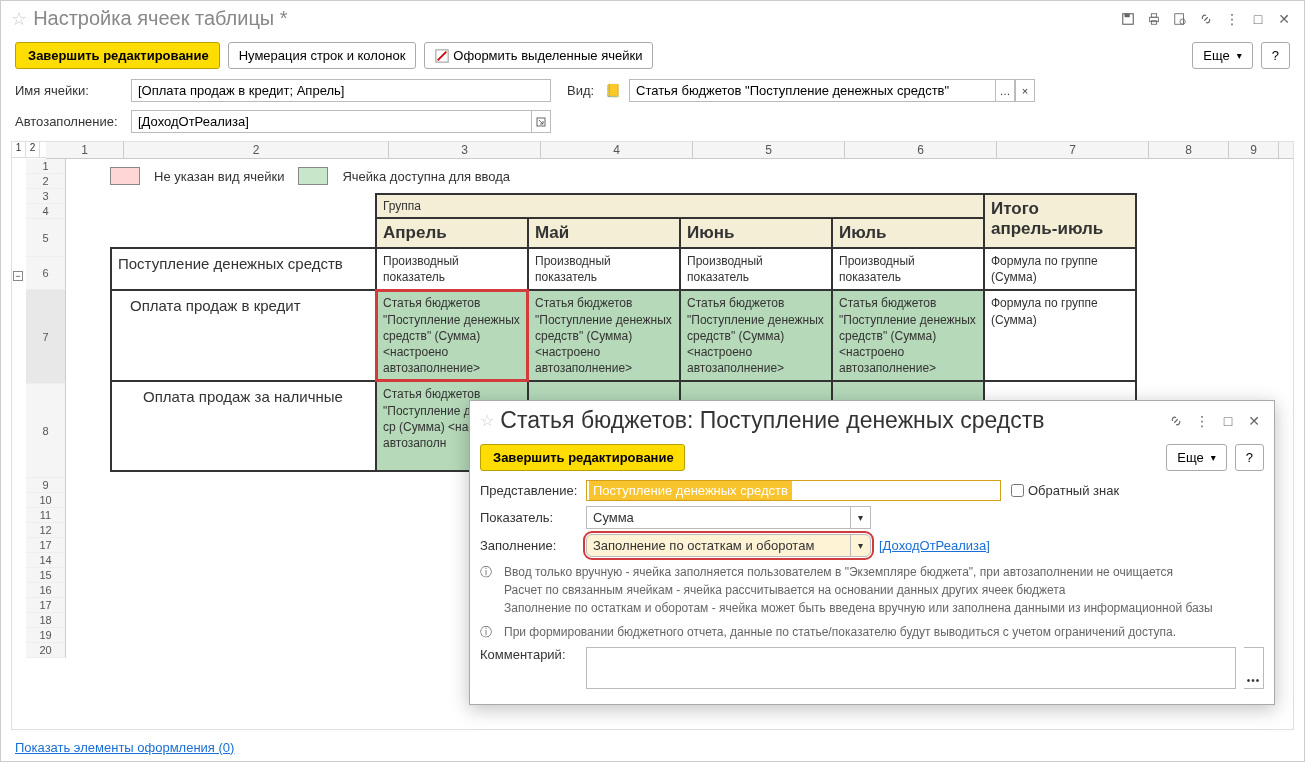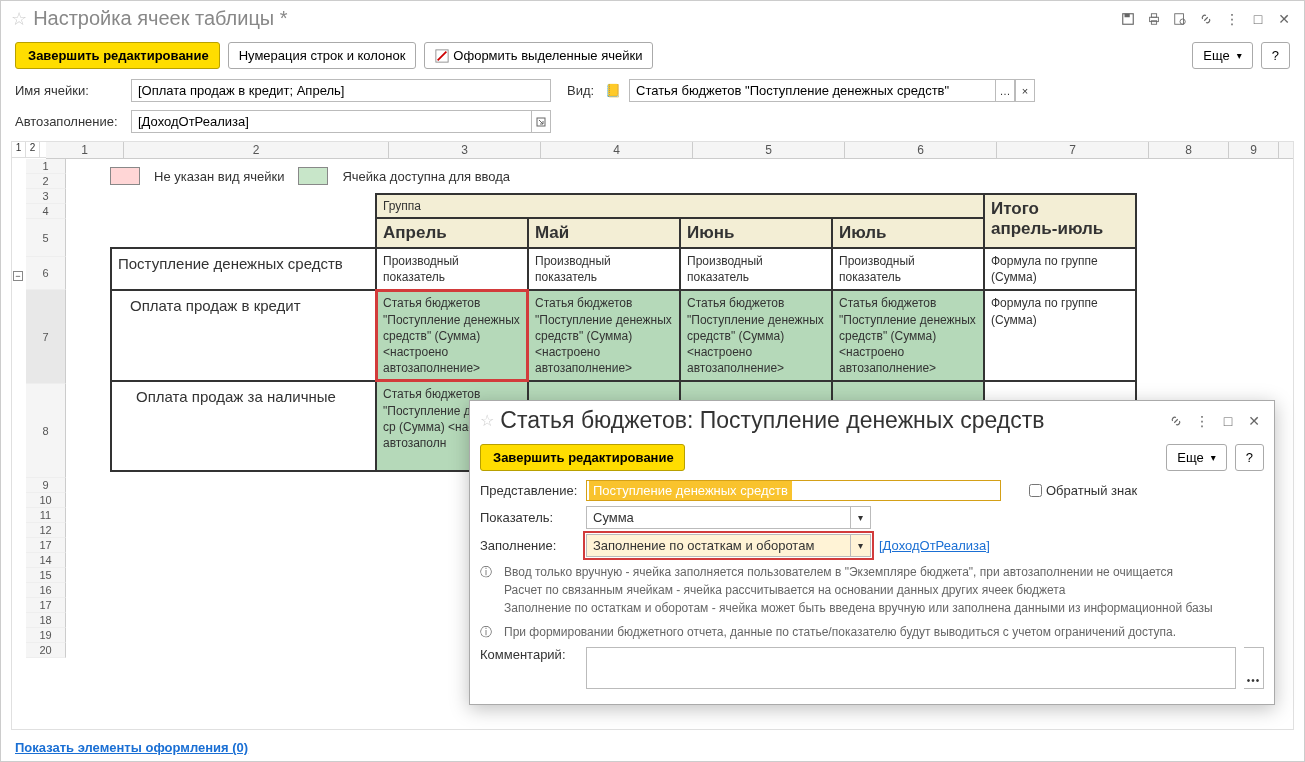--- a/index.html
+++ b/index.html
@@ -50,38 +50,38 @@
 .budget-table { border-collapse: collapse; margin-bottom: 6px; }
 .budget-table td, .budget-table th { border: 2px solid #333; padding: 4px 6px; vertical-align: top; font-size: 13px; }
 .budget-table .group-header { background: #f3eed5; font-weight: normal; font-size: 12px; }
 .budget-table .month-header { background: #f3eed5; font-weight: bold; font-size: 17px; }
 .budget-table .data-cell { font-size: 12px; line-height: 1.35; }
 .budget-table .green-cell { background: #b5d9b9; }
 .budget-table .selected-cell { outline: 3px solid #d23b3b; outline-offset: -2px; }
 .budget-table .rowname { font-size: 15px; padding: 6px; }
 
 
-.footer { padding: 6px 14px; font-weight: bold; }
+.footer { padding: 6px 14px; }
 .footer a { color: #1a6fd4; text-decoration: underline; font-size: 13px; }
 
 
 .popup { position: absolute; left: 468px; top: 399px; width: 806px; background: #fff; border: 1px solid #aaa; box-shadow: 0 4px 18px rgba(0,0,0,0.25); z-index: 100; }
 .popup .titlebar { padding: 6px 10px; }
 .popup .titlebar .ptitle { font-size: 23px; color: #333; flex: 1; }
 .popup .titlebar .star { font-size: 16px; }
 .popup-body { padding: 0 10px 10px 10px; }
 .popup-toolbar { display: flex; align-items: center; padding: 4px 0; gap: 8px; }
 .popup-form-row { display: flex; align-items: center; gap: 8px; margin: 5px 0; }
 .popup-form-row label { min-width: 98px; }
 .popup-input { border: 1px solid #bbb; padding: 3px 6px; flex: 1; background: #fff; }
 .popup-input.highlighted { border: 1px solid #d4a017; }
 .dropdown-field { display: flex; border: 1px solid #bbb; flex: 1; }
 .dropdown-field .val { flex: 1; padding: 3px 6px; }
 .dropdown-field .arrow { width: 20px; text-align: center; border-left: 1px solid #bbb; cursor: pointer; font-size: 10px; display: flex; align-items: center; justify-content: center; }
-.dropdown-field.outlined { outline: 2px solid #d23b3b; outline-offset: 1px; background: #fff3d6; }
+.dropdown-field.outlined { outline: 2px solid #d23b3b; outline-offset: 1px; background: #fff3d6; border-radius: 6px; }
 .link { color: #1a6fd4; text-decoration: underline; }
 .info-row { display: flex; gap: 8px; margin: 6px 0; color: #666; font-size: 12px; line-height: 1.5; }
 .info-icon { width: 16px; flex-shrink: 0; }
 .checkbox-label { display: flex; align-items: center; gap: 4px; }
 .textarea { border: 1px solid #bbb; flex: 1; height: 42px; }
 .textarea-dots { width: 20px; border: 1px solid #bbb; border-left: none; text-align: center; height: 42px; display: flex; align-items: end; justify-content: center; cursor: pointer; padding-bottom: 2px; font-size: 10px; letter-spacing: 1px; }
 
 .row-num-col { position: absolute; left: 0; top: 0; width: 34px; }
 .rownum { text-align: center; font-size: 11px; color: #555; border-bottom: 1px solid #eee; display: flex; align-items: center; justify-content: center; background:#f5f5f5; border-right:1px solid #ccc; } .col-widths .c1{width:78px;} .col-widths .c2{width:265px;}
 .col-widths .c3{width:152px;} .col-widths .c4{width:152px;} .col-widths .c5{width:152px;}
@@ -251,21 +251,21 @@
           </tr>
           <tr>
             <td class="rowname" style="padding-left:18px">Оплата продаж в кредит</td>
             <td class="data-cell green-cell selected-cell">Статья бюджетов "Поступление денежных средств" (Сумма) &lt;настроено автозаполнение&gt;</td>
             <td class="data-cell green-cell">Статья бюджетов "Поступление денежных средств" (Сумма) &lt;настроено автозаполнение&gt;</td>
             <td class="data-cell green-cell">Статья бюджетов "Поступление денежных средств" (Сумма) &lt;настроено автозаполнение&gt;</td>
             <td class="data-cell green-cell">Статья бюджетов "Поступление денежных средств" (Сумма) &lt;настроено автозаполнение&gt;</td>
             <td class="data-cell">Формула по группе (Сумма)</td>
           </tr>
           <tr style="height:90px">
-            <td class="rowname" style="padding-left:24px">Оплата продаж за наличные</td>
+            <td class="rowname" style="padding-left:31px">Оплата продаж за наличные</td>
             <td class="data-cell green-cell" style="position:relative; overflow:hidden;">Статья бюджетов "Поступление денежных ср (Сумма) &lt;настроено автозаполн</td>
             <td class="data-cell green-cell"></td>
             <td class="data-cell green-cell"></td>
             <td class="data-cell green-cell"></td>
             <td class="data-cell"></td>
           </tr>
         </tbody>
           </table>
       </div>
     </div>
@@ -295,21 +295,21 @@
         <button class="btn btn-yellow">Завершить редактирование</button>
         <div style="flex:1"></div>
         <button class="btn btn-more">Еще</button>
         <button class="btn">?</button>
       </div>
       <div class="popup-form-row">
         <label>Представление:</label>
         <div class="popup-input highlighted" style="flex:0 0 415px; padding:2px;">
           <span style="background:#f9c32d; color:#fff; padding:2px 4px;">Поступление денежных средств</span>
         </div>
-        <label class="checkbox-label" style="margin-left:20px">
+        <label class="checkbox-label" style="margin-left:2px">
           <input type="checkbox" style="">
           <span>Обратный знак</span>
         </label>
       </div>
       <div class="popup-form-row">
         <label>Показатель:</label>
         <div class="dropdown-field" style="flex:0 0 285px">
           <span class="val">Сумма</span>
           <span class="arrow">▾</span>
         </div>

